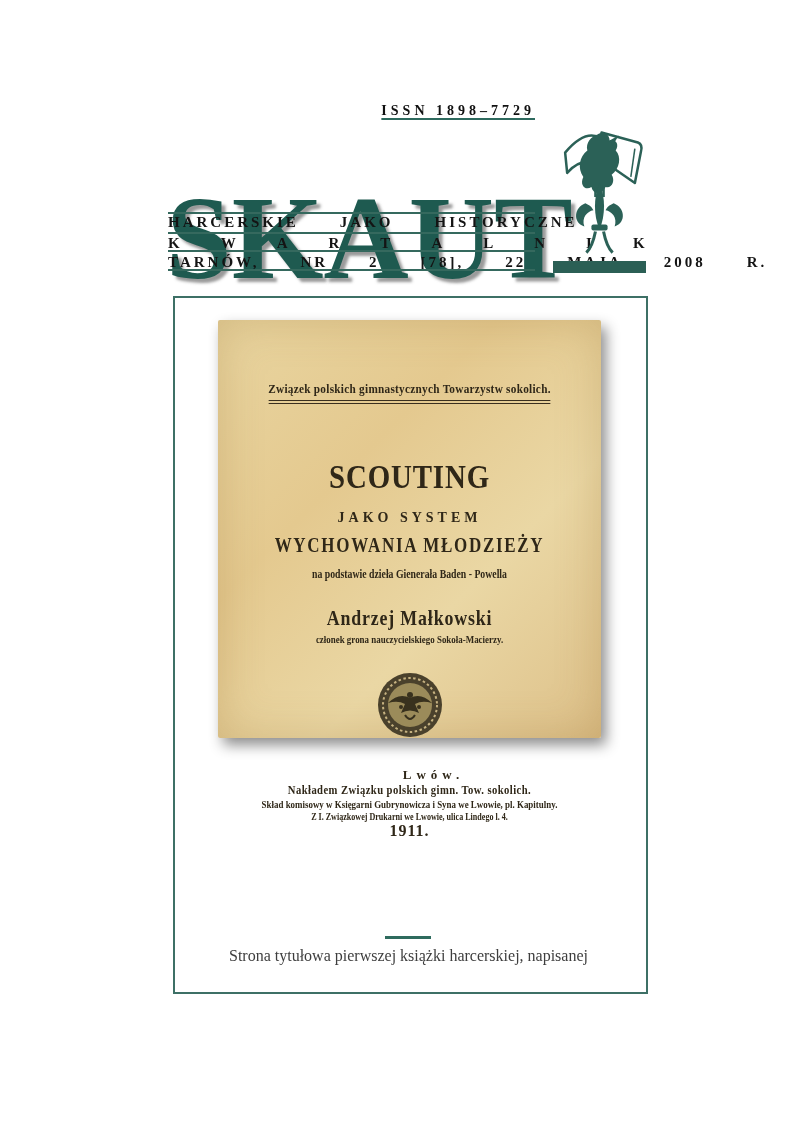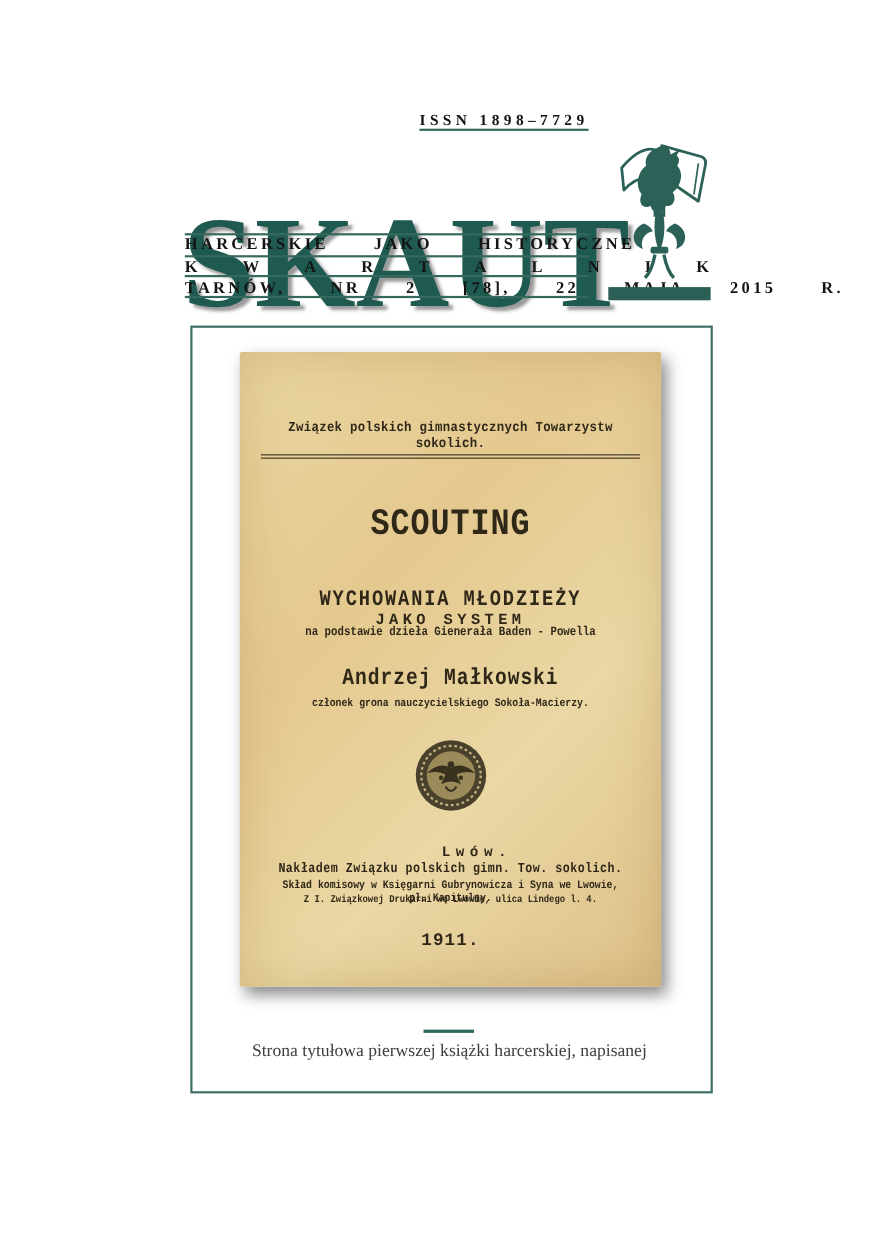--- a/index.html
+++ b/index.html
@@ -25,41 +25,41 @@
   .issueline{top:254px;font-size:15px;letter-spacing:3px;}
   .logo{position:absolute;left:551px;top:118px;width:97px;height:140px;}
   .logo svg{width:100%;height:100%;}
   .logo-bar{position:absolute;left:553px;top:261px;width:93px;height:12px;background:#2b5f55;}
 
   
   .frame{position:absolute;left:173px;top:296px;width:471px;height:694px;
          border:2px solid #3d7066;background:#ffffff;}
 
   
-  .book{position:absolute;left:218px;top:320px;width:383px;height:577px;
+  .book{position:absolute;left:218px;top:320px;width:383px;height:418px;
         background:linear-gradient(135deg,#e9d5a0 0%,#e4c98f 35%,#ead7a4 65%,#ddc089 100%);
         box-shadow:5px 7px 14px rgba(0,0,0,0.45), inset 0 0 45px rgba(150,110,45,0.28);
-        border-radius:2px;color:#2f2718;font-family:Liberation Mono, monospace;}
+        border-radius:2px;color:#2f2718;font-family:Liberation Serif, serif;}
   .book .c{position:absolute;left:0;width:383px;text-align:center;font-weight:bold;}
   .condensed{transform:scaleX(0.85);transform-origin:50% 50%;}
   .assoc{top:62px;font-size:12.5px;letter-spacing:0.3px;transform:scaleX(0.9);}
   .assoc span{display:inline-block;border-bottom:4px double #3a2f1e;padding-bottom:3px;}
   .b-title{top:138px;font-size:34px;letter-spacing:1px;}
-  .b-sub1{top:190px;font-size:14px;letter-spacing:4px;margin-top:46px;}
+  .b-sub1{top:190px;font-size:14px;letter-spacing:4px;}
   .b-sub2{top:214px;font-size:20px;letter-spacing:2px;}
   .b-basis{top:248px;font-size:11.5px;}
   .b-pres{top:268px;font-size:10.5px;}
   .b-author{top:286px;font-size:21px;letter-spacing:1px;}
   .b-role{top:314px;font-size:10.5px;}
   .b-seal{position:absolute;left:159px;top:352px;width:66px;height:66px;}
   .b-city{top:447px;font-size:13px;letter-spacing:5px;padding-left:24px;}
   .b-pub{top:463px;font-size:12.5px;letter-spacing:0.5px;}
   .b-dist{top:479px;font-size:10.5px;}
   .b-print{top:492px;font-size:9.5px;}
-  .b-year{top:526px;font-size:16px;letter-spacing:1px;}
+  .b-year{top:502px;font-size:16px;letter-spacing:1px;}
 
   
   .cap-anniv{position:absolute;left:173px;top:910px;width:471px;text-align:center;
              font-size:14px;letter-spacing:1.2px;color:#454545;}
   .cap-div{position:absolute;left:385px;top:936px;width:46px;height:3px;background:#2e6b5e;}
   .cap-l1{position:absolute;left:173px;top:947px;width:471px;text-align:center;
           font-size:16px;color:#3e3e3e;}
   .cap-l2{position:absolute;left:173px;top:965px;width:471px;text-align:center;
           font-size:15.5px;color:#3e3e3e;}
 </style>
@@ -99,21 +99,21 @@
         <span>K</span>
       </div>
     <div class="rule r3"></div>
     <div class="mline issueline">
         <span>TARNÓW,</span>
         <span>NR</span>
         <span>2</span>
         <span>[78],</span>
         <span>22</span>
         <span>MAJA</span>
-        <span>2015</span>
+        <span>2008</span>
         <span>R.</span>
       </div>
     <div class="rule r4"></div>
 
     <div class="logo">
       <svg viewBox="0 0 96 138" xmlns="http://www.w3.org/2000/svg">
         <g stroke="#2b6157" fill="none" stroke-width="2.5" stroke-linejoin="round">
           <path d="M14 34 Q34 10 50 20 L50 48 Q32 36 16 54 Z" fill="#ffffff"></path>
           <path d="M50 14 L86 24 Q91 26 89 33 L83 64 L54 44 Z" fill="#ffffff"></path>
           <path d="M83 30 L79 58" stroke-width="1.5"></path>

